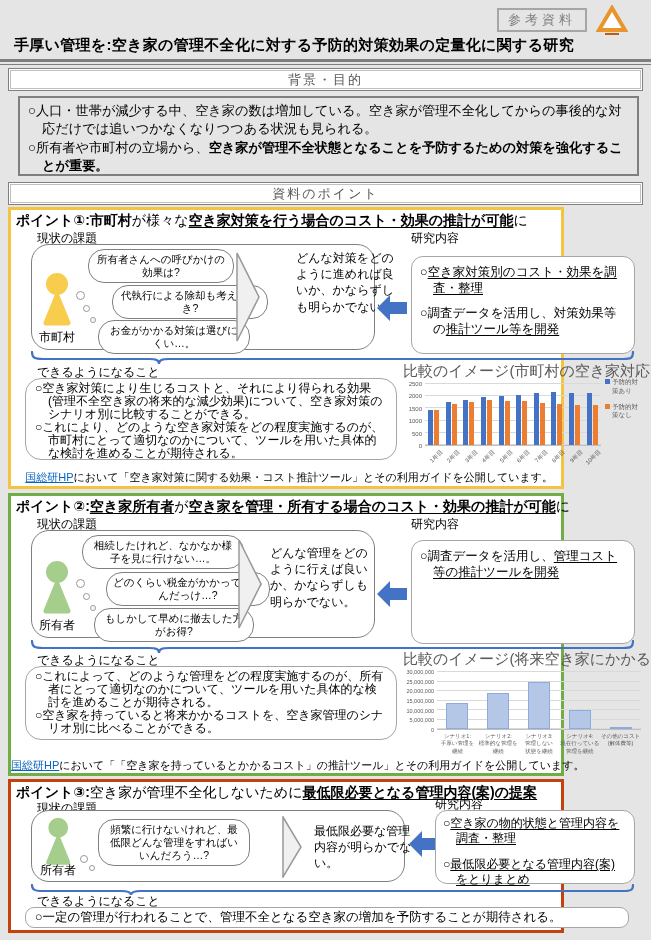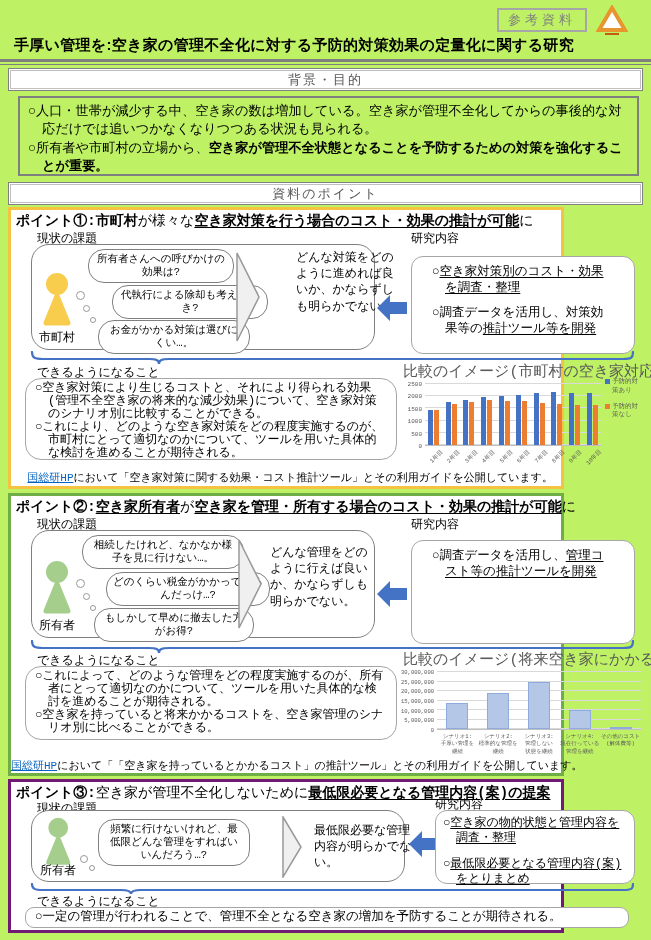--- a/index.html
+++ b/index.html
@@ -1,18 +1,18 @@
 <!DOCTYPE html>
 <html><head>
 <meta charset="utf-8">
 <style>
   * { box-sizing:border-box; margin:0; padding:0; }
   html,body { background:#fff; }
   body { font-family:"Liberation Sans","DejaVu Sans",sans-serif; color:#000; }
-  .page { position:relative; width:651px; height:940px; background:#bef264; overflow:hidden; }
+  .page { position:relative; width:651px; height:940px; background:#e5e5e5; overflow:hidden; }
 
   
   .ref-box { position:absolute; top:8px; left:497px; width:90px; height:24px; border:2px solid #A6A6A6;
              color:#808080; font-size:13px; display:flex; align-items:center; justify-content:center; letter-spacing:4px; }
   .logo { position:absolute; top:5px; left:596px; width:32px; height:32px; }
   .main-title { position:absolute; top:36px; left:14px; width:630px; font-size:15px; font-weight:700; letter-spacing:0.3px; }
   .title-rule { position:absolute; top:59px; left:0; width:651px; height:6px;
                 border-top:3px solid #7F7F7F; border-bottom:1px solid #7F7F7F; }
 
   
@@ -21,37 +21,37 @@
   #bg-header { top:68px; }
   #points-header { top:182px; }
 
   .bg-box { position:absolute; top:96px; left:18px; width:621px; height:80px; border:2px solid #7F7F7F;
             padding:4px 8px; font-size:13.2px; line-height:1.4; }
   .hang { text-indent:-14px; padding-left:14px; }
   .b { font-weight:700; } .u { text-decoration:underline; text-underline-offset:2px; }
   .bu { font-weight:700; text-decoration:underline; text-underline-offset:2px; }
 
   
-  .point-box { position:absolute; left:8px; width:556px; background:#fff;font-family:Liberation Mono, monospace; }
+  .point-box { position:absolute; left:8px; width:556px; background:#fff; }
   #point1 { top:207px; height:282px; border:3px solid #F5C342; }
   #point2 { top:493px; height:283px; border:3px solid #70AD47; }
-  #point3 { top:779px; height:154px; border:3px solid #701a75; }
+  #point3 { top:779px; height:154px; border:3px solid #c2410c; }
   .pt-title { position:absolute; left:5px; top:2px; font-size:14px; white-space:nowrap; }
   .small-label { position:absolute; font-size:12px; }
 
   .big-rect { position:absolute; border:1.5px solid #7F7F7F; border-radius:18px; background:#fff; }
   .bubble { position:absolute; border:1px solid #808080; border-radius:16px; font-size:10.5px; line-height:1.25;
             text-align:center; padding:3px 6px; background:#fff; }
   .person { position:absolute; }
   .person-label { position:absolute; font-size:12px; }
   .dot { position:absolute; border:1px solid #999; border-radius:50%; background:#fff; }
   .chevron { position:absolute; }
   .problem-text { position:absolute; font-size:12px; line-height:1.35; }
   .arrow-left { position:absolute; width:30px; height:28px; }
-  .research-rect { position:absolute; border:1.5px solid #A6A6A6; border-radius:12px; padding:7px 20px;
+  .research-rect { position:absolute; border:1.5px solid #A6A6A6; border-radius:12px; padding:7px 8px;
                    font-size:12.5px; line-height:1.28; background:#fff; }
   .research-item { text-indent:-13px; padding-left:13px; margin-bottom:9px; }
   .brace { position:absolute; }
   .outcome-label { position:absolute; font-size:12px; }
   .outcome-rect { position:absolute; border:1.5px solid #A6A6A6; border-radius:16px; padding:3px 9px;
                   font-size:12px; line-height:12.9px; background:#fff; }
   .outcome-item { text-indent:-13px; padding-left:13px; }
   .link-line { position:absolute; font-size:11px; text-align:right; width:100%; padding-right:8px; white-space:nowrap; }
   .link { color:#0563C1; text-decoration:underline; cursor:pointer; }
 

